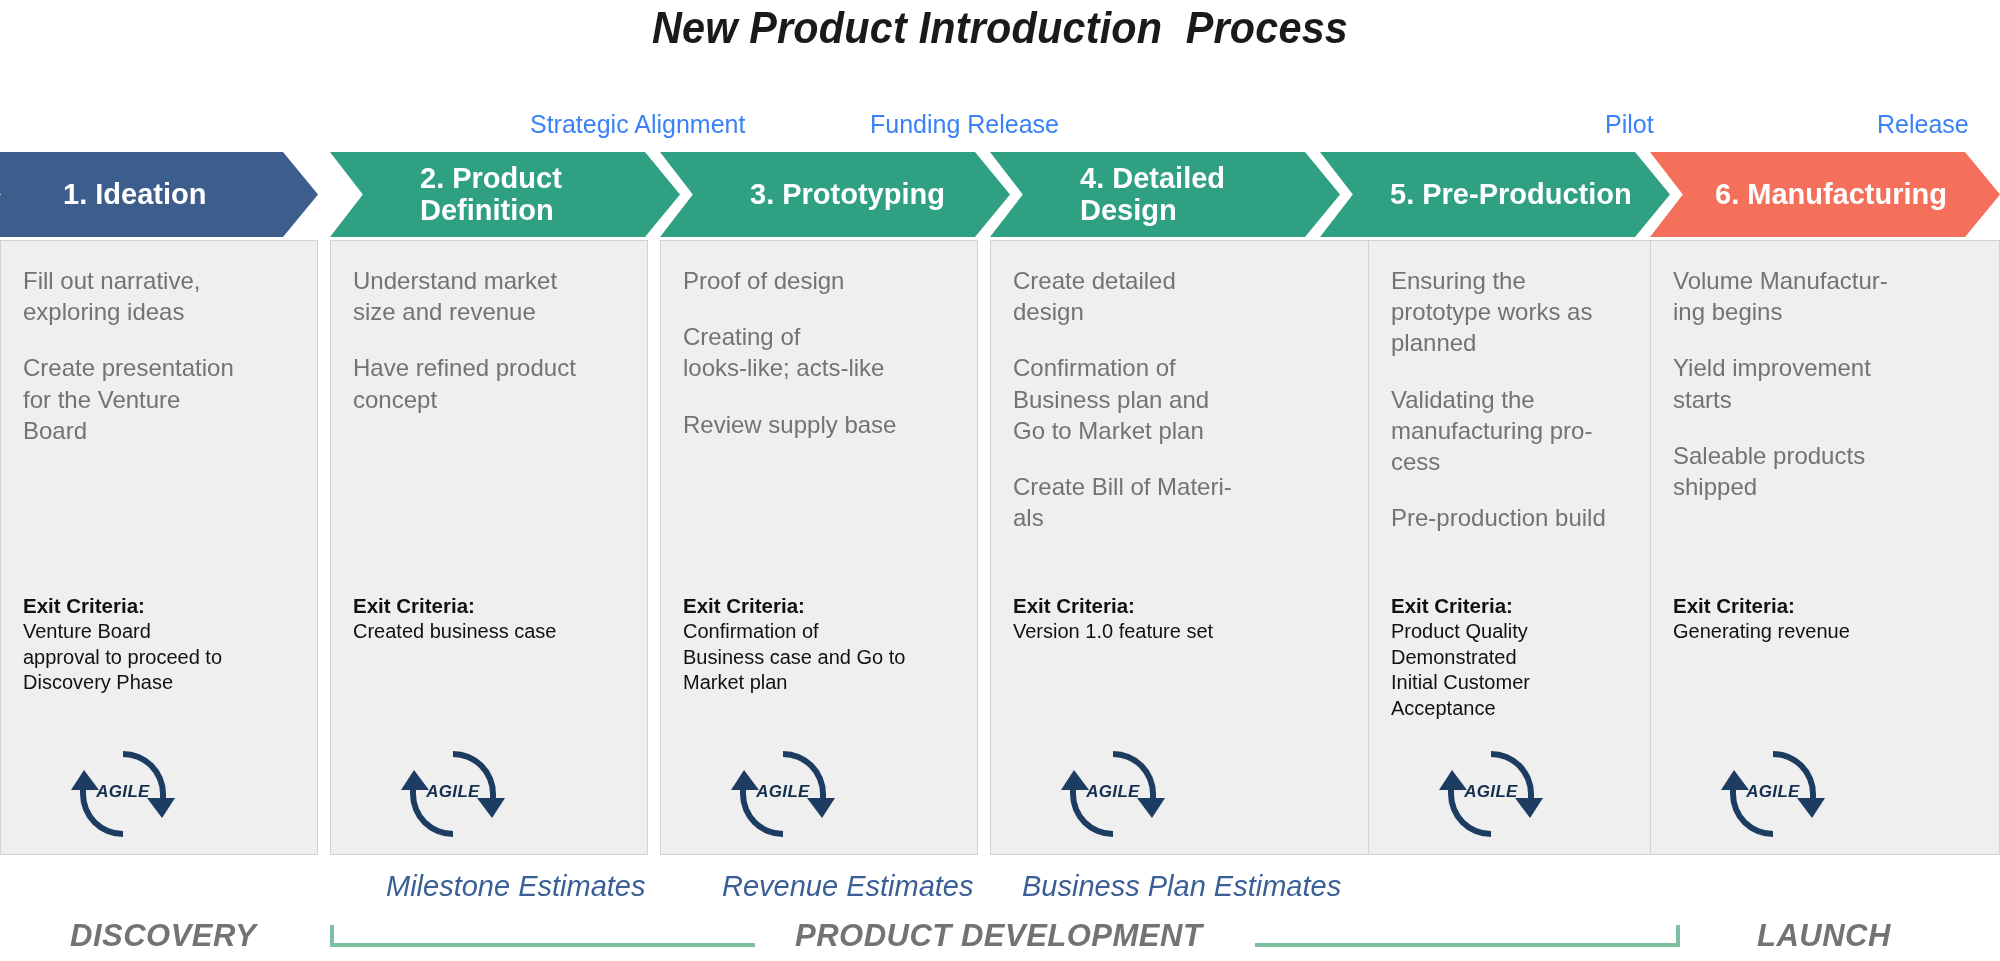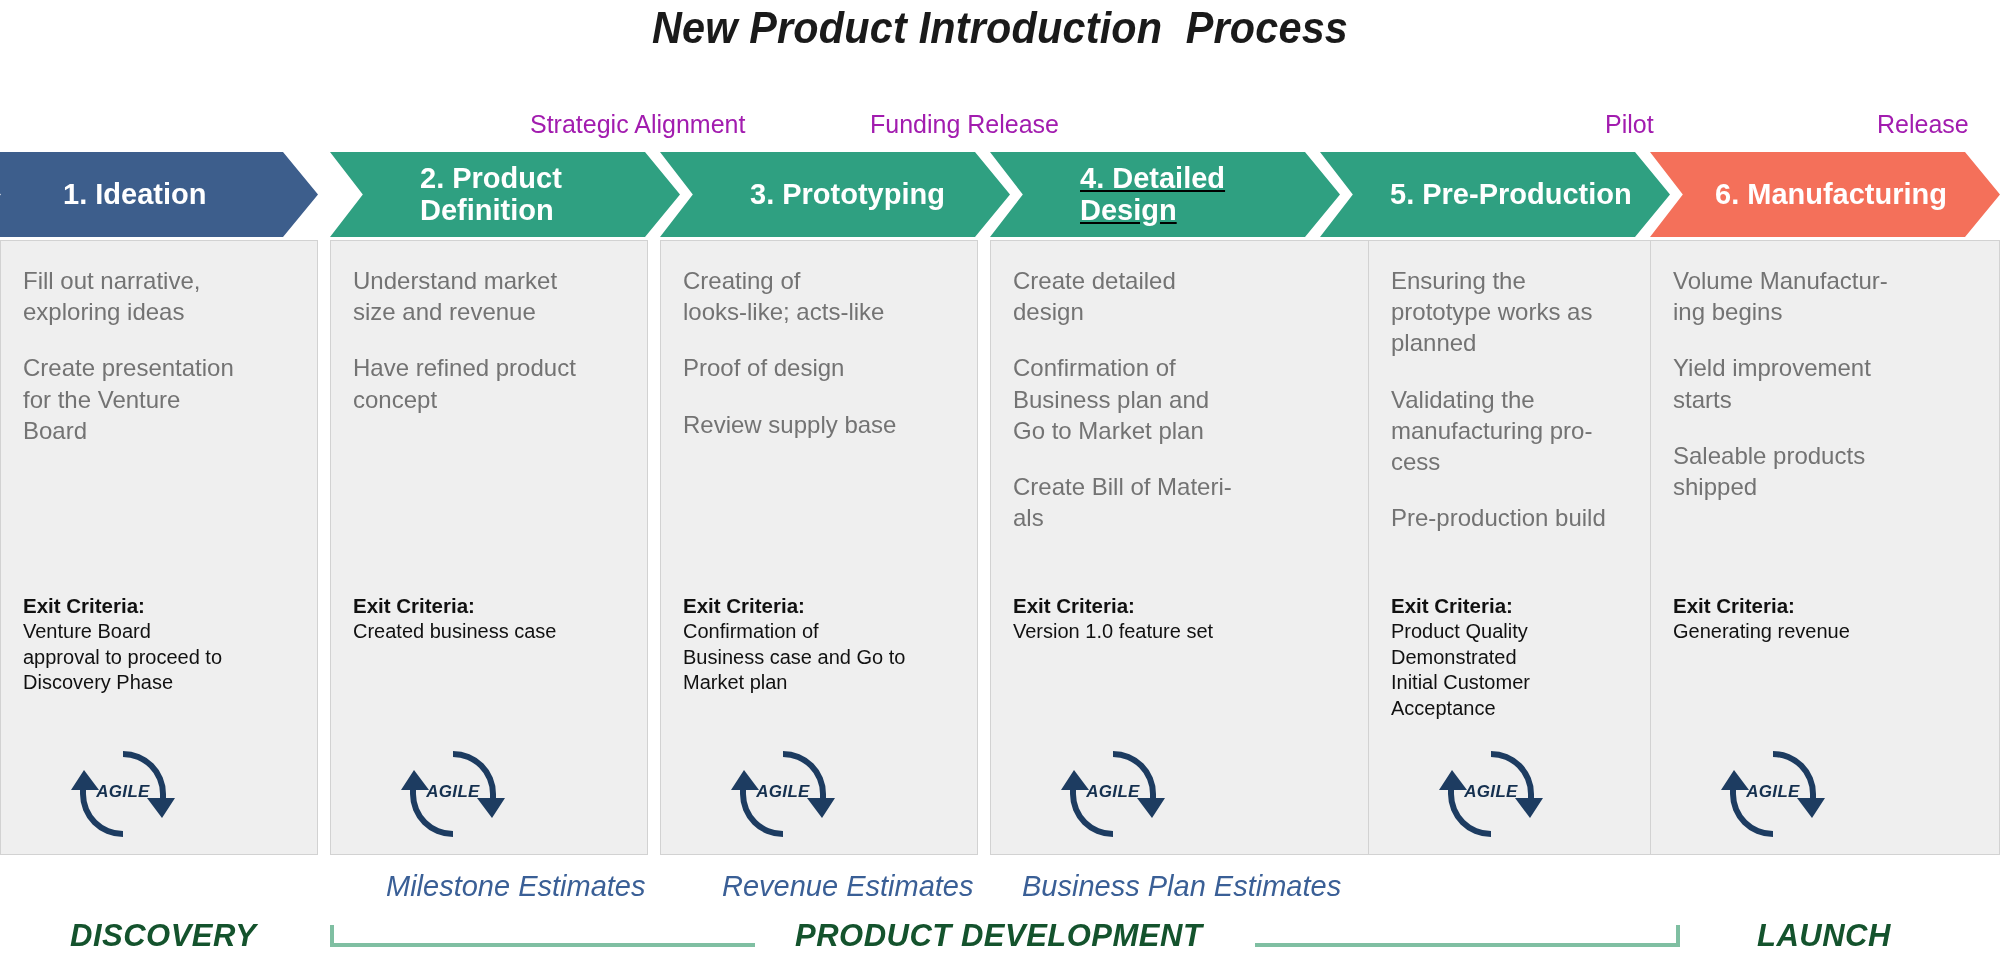--- a/index.html
+++ b/index.html
@@ -30,21 +30,21 @@
     letter-spacing: 0.2px;
     white-space: pre;
     transform: scaleX(0.92);
   }
 
   
   .milestone-label {
     position: absolute;
     top: 110px;
     font-size: 25px;
-    color: #a21caf;
+    color: #3b82f6;
     white-space: nowrap;
     font-family: "Liberation Sans", sans-serif;
   }
 
   
   #chevron-band {
     position: absolute;
     top: 152px;
     left: 0;
     width: 2000px;
@@ -149,21 +149,21 @@
   }
 
   
   .phase-label {
     position: absolute;
     top: 918px;
     font-family: "Liberation Sans Narrow", "Liberation Sans", sans-serif;
     font-size: 31px;
     font-weight: bold;
     font-style: italic;
-    color: #14532d;
+    color: #737373;
     letter-spacing: 0.5px;
     white-space: nowrap;
   }
   .phase-bracket {
     position: absolute;
     top: 925px;
     height: 22px;
   }
   .phase-bracket .bar {
     position: absolute;
@@ -211,21 +211,21 @@
 Definition</span>
   </div>
 
   <div class="chevron" id="chev2" style="left: 660px; width: 350px;">
     <svg viewBox="0 0 320 85" preserveAspectRatio="none">
       <path d="M0,0 L288,0 L320,42.5 L288,85 L0,85 L30,42.5 Z" fill="#2fa081"></path>
     </svg>
     <span class="chev-label" style="margin-left: 90px;">3.  Prototyping</span>
   </div>
 
-  <div class="chevron" id="chev3" style="left: 990px; width: 350px; text-decoration: underline;">
+  <div class="chevron" id="chev3" style="left: 990px; width: 350px;">
     <svg viewBox="0 0 320 85" preserveAspectRatio="none">
       <path d="M0,0 L288,0 L320,42.5 L288,85 L0,85 L30,42.5 Z" fill="#2fa081"></path>
     </svg>
     <span class="chev-label" style="margin-left: 90px;">4.  Detailed
 Design</span>
   </div>
 
   <div class="chevron" id="chev4" style="left: 1320px; width: 350px;">
     <svg viewBox="0 0 320 85" preserveAspectRatio="none">
       <path d="M0,0 L288,0 L320,42.5 L288,85 L0,85 L30,42.5 Z" fill="#2fa081"></path>
@@ -279,23 +279,23 @@
     <svg viewBox="0 0 104 96" width="104" height="96">
       <path d="M52,11 A37,37 0 0 1 89,48 L89,52 L76,52 L91,72 L104,52 L95,52 L95,48 A43,43 0 0 0 52,5 Z" fill="#1d3c61"></path>
       <path d="M52,85 A37,37 0 0 1 15,48 L15,44 L28,44 L13,24 L0,44 L9,44 L9,48 A43,43 0 0 0 52,91 Z" fill="#1d3c61"></path>
     </svg>
     <span class="agile-word">AGILE</span>
   </div>
 </div>
 
 <div class="panel" id="panel2" style="left: 660px; width: 318px;">
   <div class="bullets">
+    <p>Proof of design</p>
     <p>Creating of
 looks-like; acts-like</p>
-    <p>Proof of design</p>
     <p>Review supply base</p>
   </div>
   <div class="exit-block" style="top:352px;">
     <span class="exit-title">Exit Criteria:</span>
     <span class="exit-text">Confirmation of
 Business case and Go to
 Market plan</span>
   </div>
   <div class="agile" style="left:70px; top:505px;">
     <svg viewBox="0 0 104 96" width="104" height="96">

